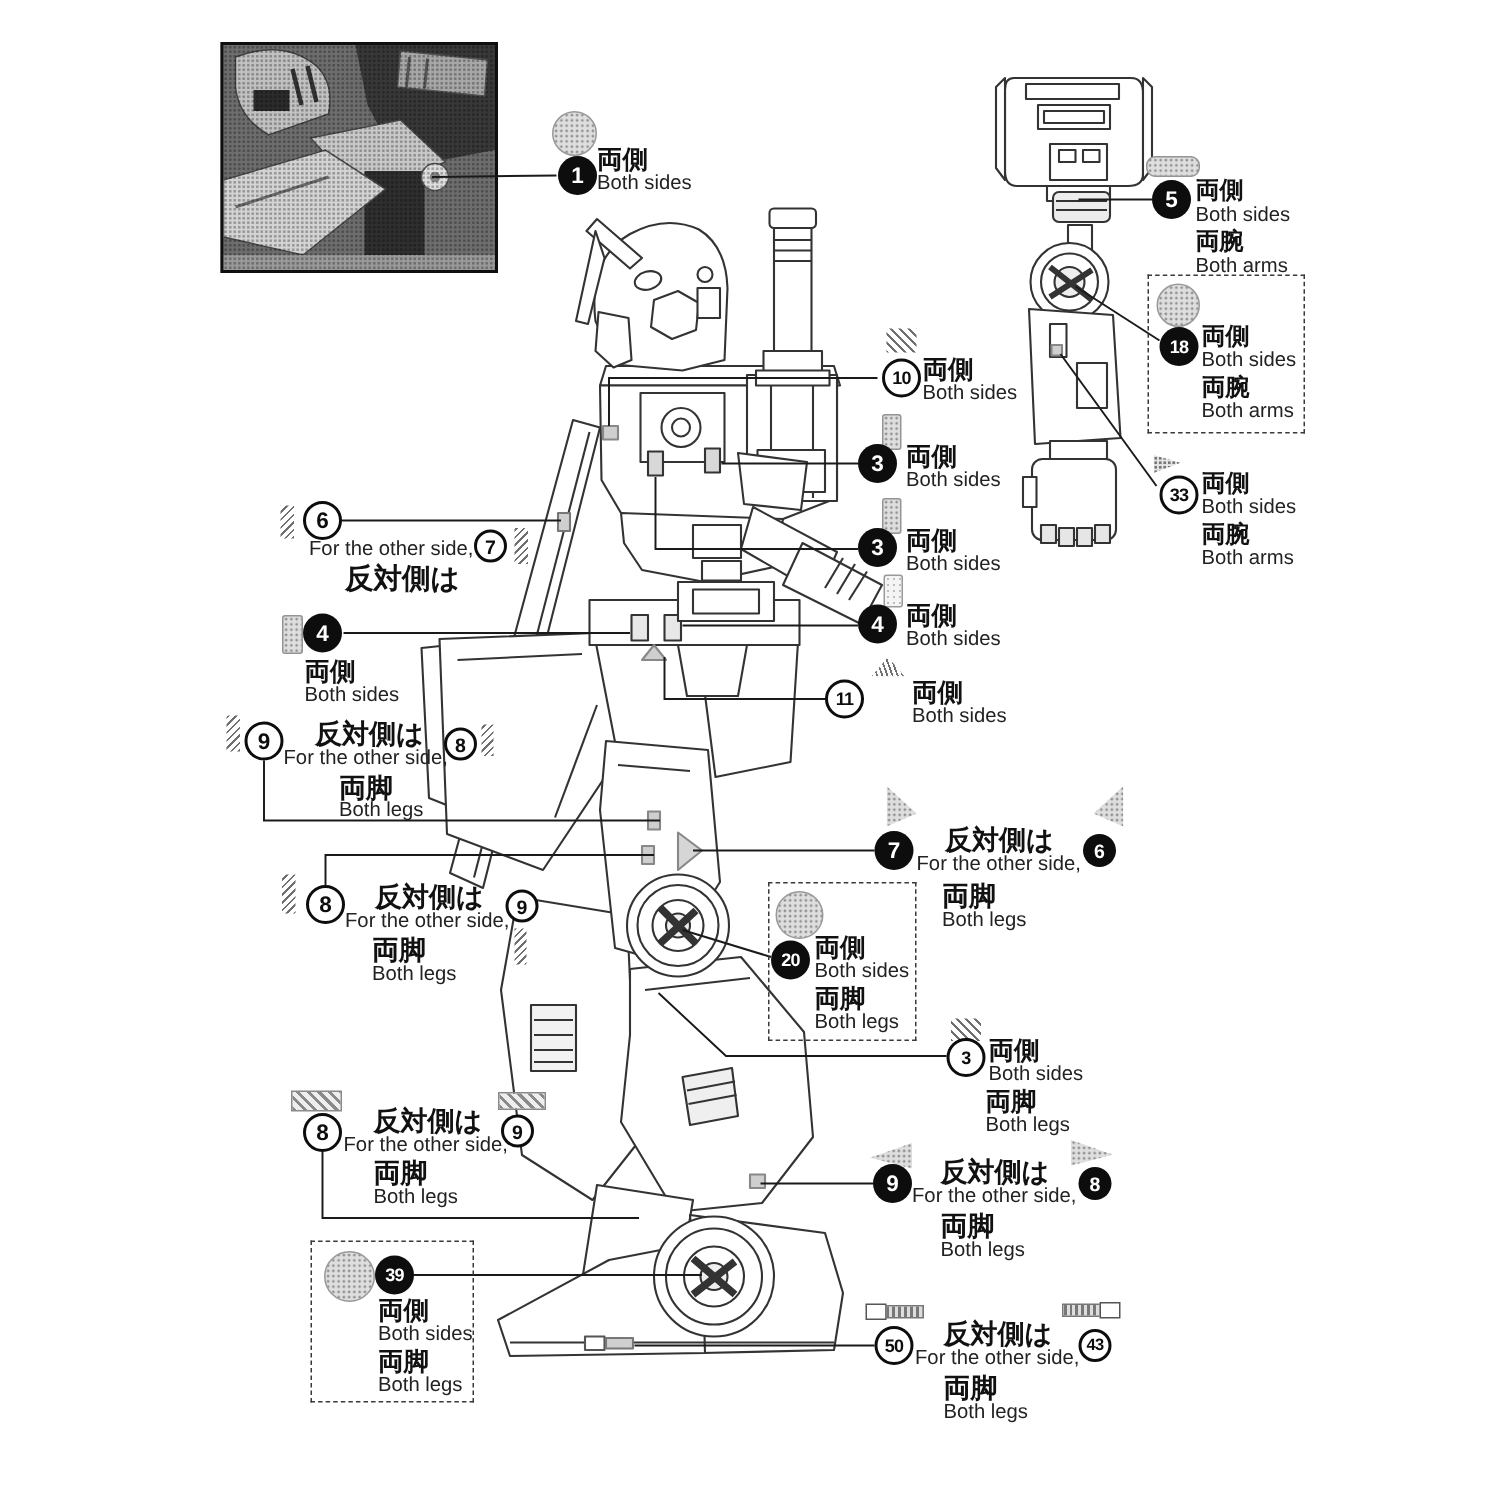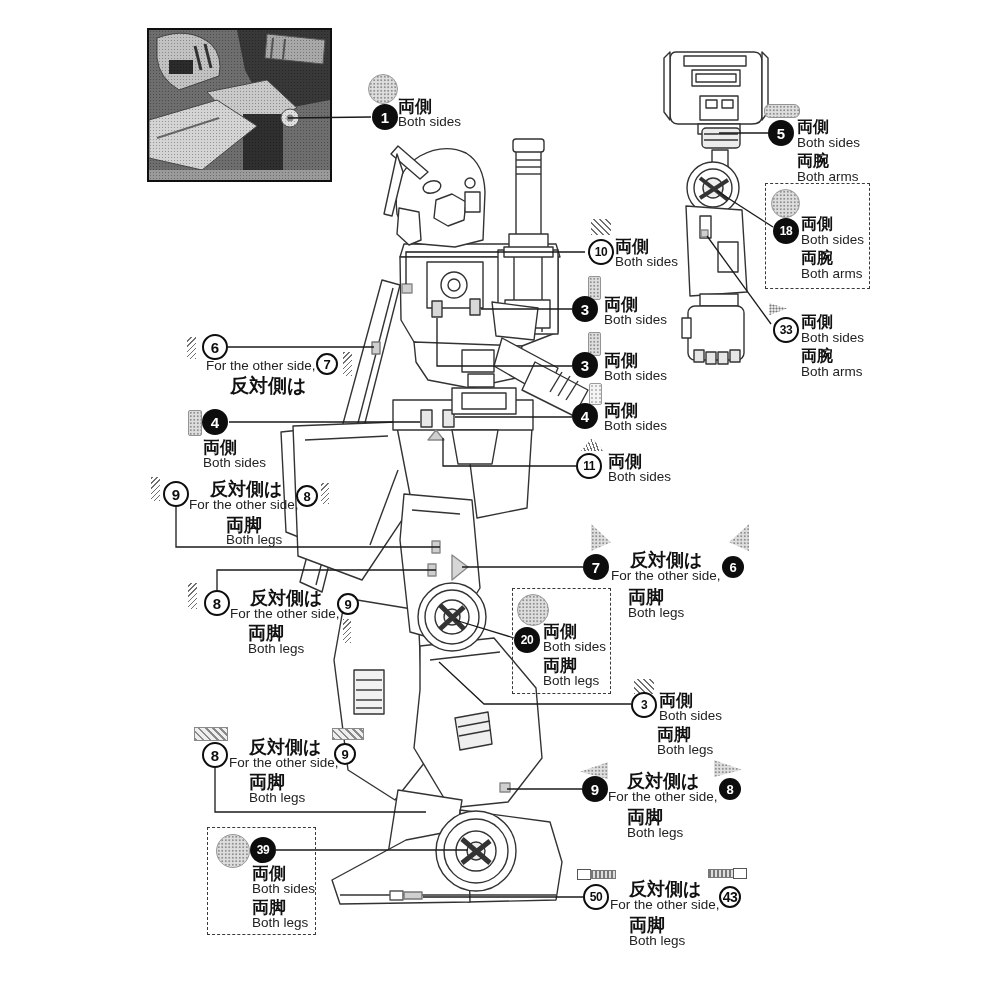--- a/index.html
+++ b/index.html
@@ -5,21 +5,21 @@
   html,body{margin:0;padding:0;background:#fff;}
   #canvas{position:relative;width:1000px;height:1000px;background:#ffffff;overflow:hidden;
           font-family:"Liberation Sans","DejaVu Sans",sans-serif;color:#111;}
   svg{position:absolute;left:0;top:0;pointer-events:none;}
   .co *{pointer-events:none;}
   .b26,.b22{position:absolute;border-radius:50%;display:flex;align-items:center;justify-content:center;
             font-weight:700;box-sizing:border-box;line-height:1;}
   .b26{width:26px;height:26px;font-size:15px;}
   .b22{width:22px;height:22px;font-size:13px;}
   .b26.two{font-size:12px;letter-spacing:-0.5px;}
-  .b22.two{font-size:14px;letter-spacing:-0.5px;text-align:center;}
+  .b22.two{font-size:11px;letter-spacing:-0.5px;text-align:center;}
   .filled{background:#0d0d0d;color:#fff;}
   .outlined{background:#fff;color:#0d0d0d;border:2px solid #0d0d0d;}
   .jp{position:absolute;font-weight:700;font-size:17px;white-space:nowrap;}
   .jp.lg{font-size:19px;}
   .jp.md{font-size:18px;}
   .jp.sm{font-size:16px;}
   .en{position:absolute;font-size:13.5px;white-space:nowrap;color:#222;}
   .stk{position:absolute;}
   .dotfill{background-image:radial-gradient(#8f8f8f 0.8px,transparent 1px);background-size:3.5px 3.5px;
            background-color:#dedede;}
@@ -305,21 +305,21 @@
     <div class="stk stk-orect" style="left:589px;top:383px;width:11px;height:20px"></div>
     <div class="b26 filled" style="left:572px;top:403px">
         <span>4</span>
       </div>
     <span class="jp" style="left:604px;top:399px">両側</span>
     <span class="en" style="left:604px;top:418px">Both sides</span>
   </div>
 
   <div class="co">
     <div class="stk stk-fan" style="left:581px;top:438px;width:22px;height:13px"></div>
-    <div class="b26 outlined two" style="left:576px;top:453px">
+    <div class="b26 outlined two" style="left:550px;top:453px">
         <span>11</span>
       </div>
     <span class="jp" style="left:608px;top:450px">両側</span>
     <span class="en" style="left:608px;top:469px">Both sides</span>
   </div>
 
   <div class="co">
     <div class="stk stk-vstrip" style="left:187px;top:337px;width:9px;height:22px"></div>
     <div class="b26 outlined" style="left:202px;top:334px">
         <span>6</span>

